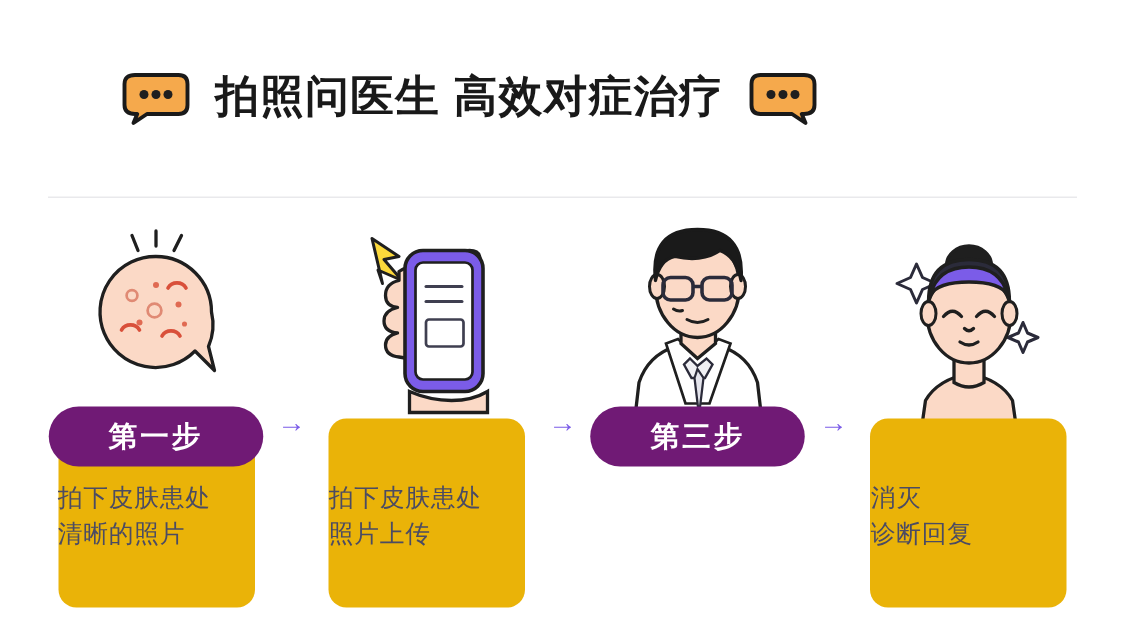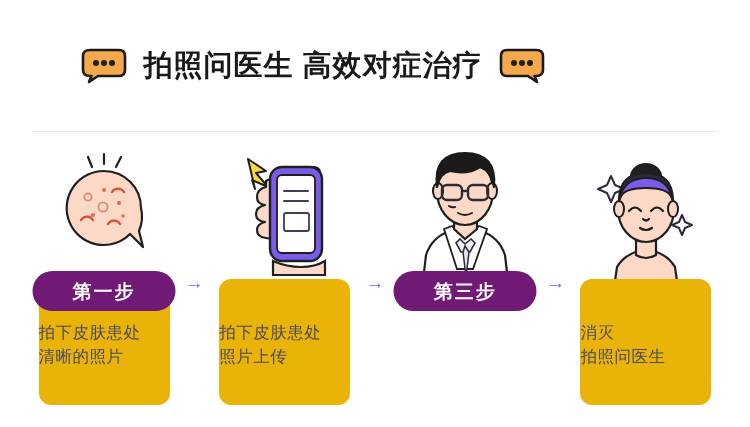--- a/index.html
+++ b/index.html
@@ -272,17 +272,17 @@
           <path d="M68 68 q6 -7 12 0"></path>
           <path d="M60 76 q3 3 6 0"></path>
           <path d="M57 85 q6 4 12 0"></path>
         </g>
       </svg>
     </div>
 
 
     <div class="step-body">
       <div class="step-caption">消灭
-拍照问医生</div>
+诊断回复</div>
     </div>
   </div>
 
 </div>
 
 </body></html>

